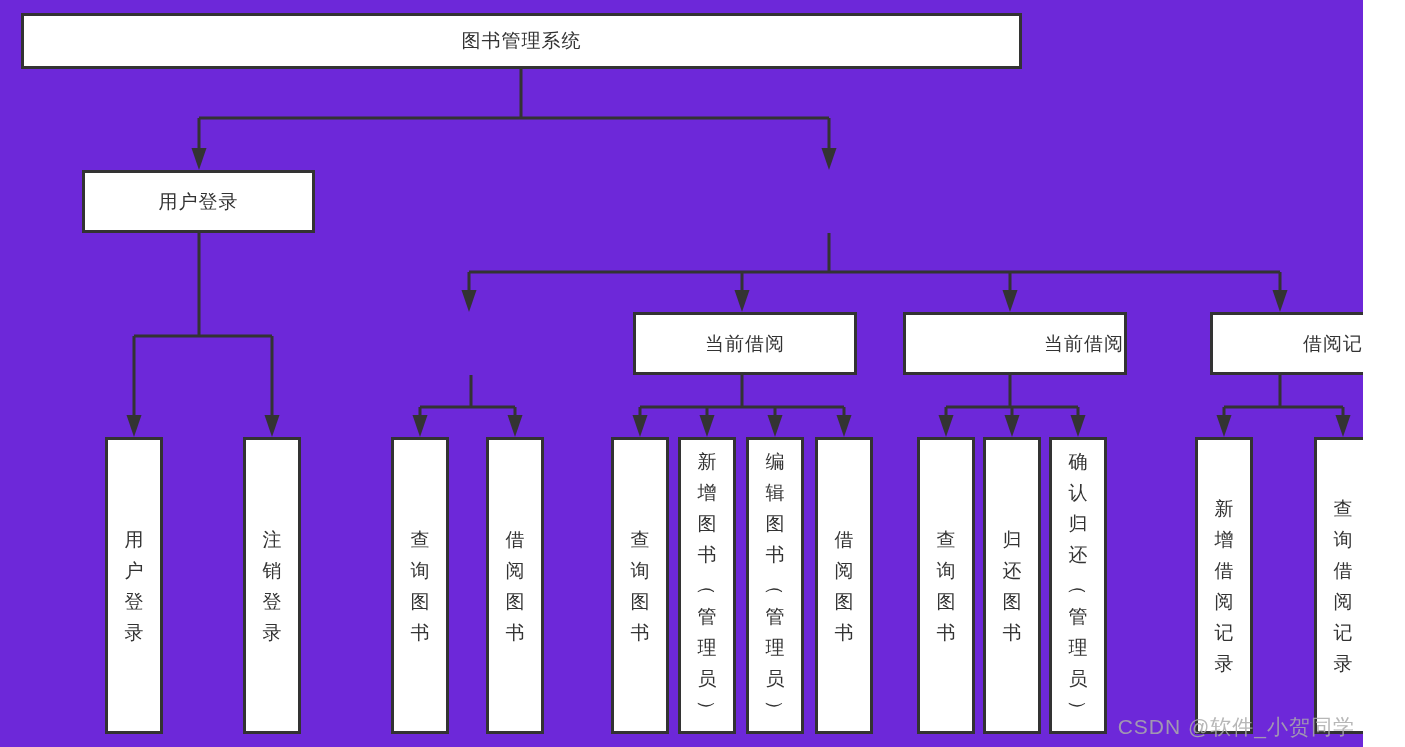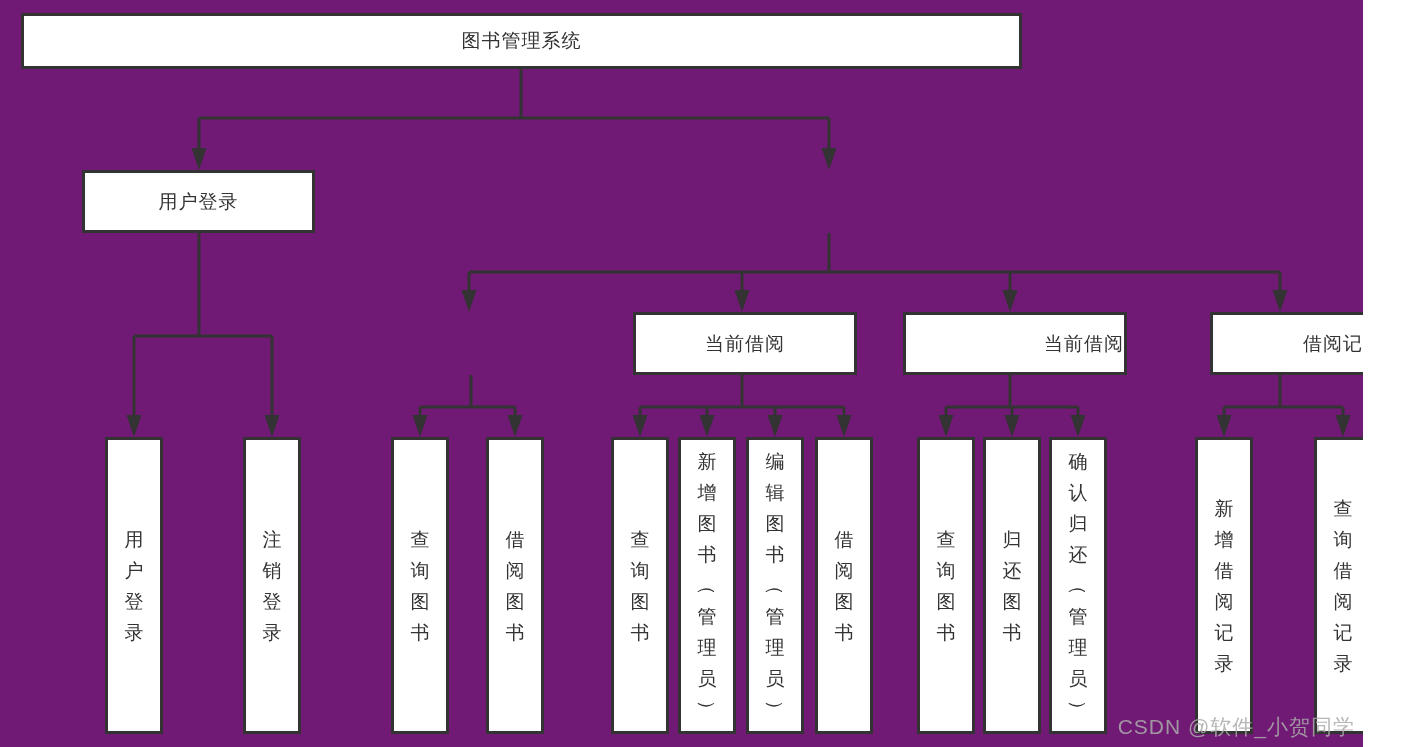--- a/index.html
+++ b/index.html
@@ -1,20 +1,20 @@
 <!DOCTYPE html>
 <html><head>
 <meta charset="utf-8">
 <style>
   html, body { margin: 0; padding: 0; background: #ffffff; }
   #stage {
     position: relative;
     width: 1363px;
     height: 747px;
-    background: #701a75;
+    background: #6d28d9;
     font-family: "Liberation Sans", "DejaVu Sans", sans-serif;
     color: #333333;
     overflow: hidden;
   }
   svg.connectors {
     position: absolute;
     left: 0; top: 0;
     width: 1405px; height: 747px;
     z-index: 1;
   }

